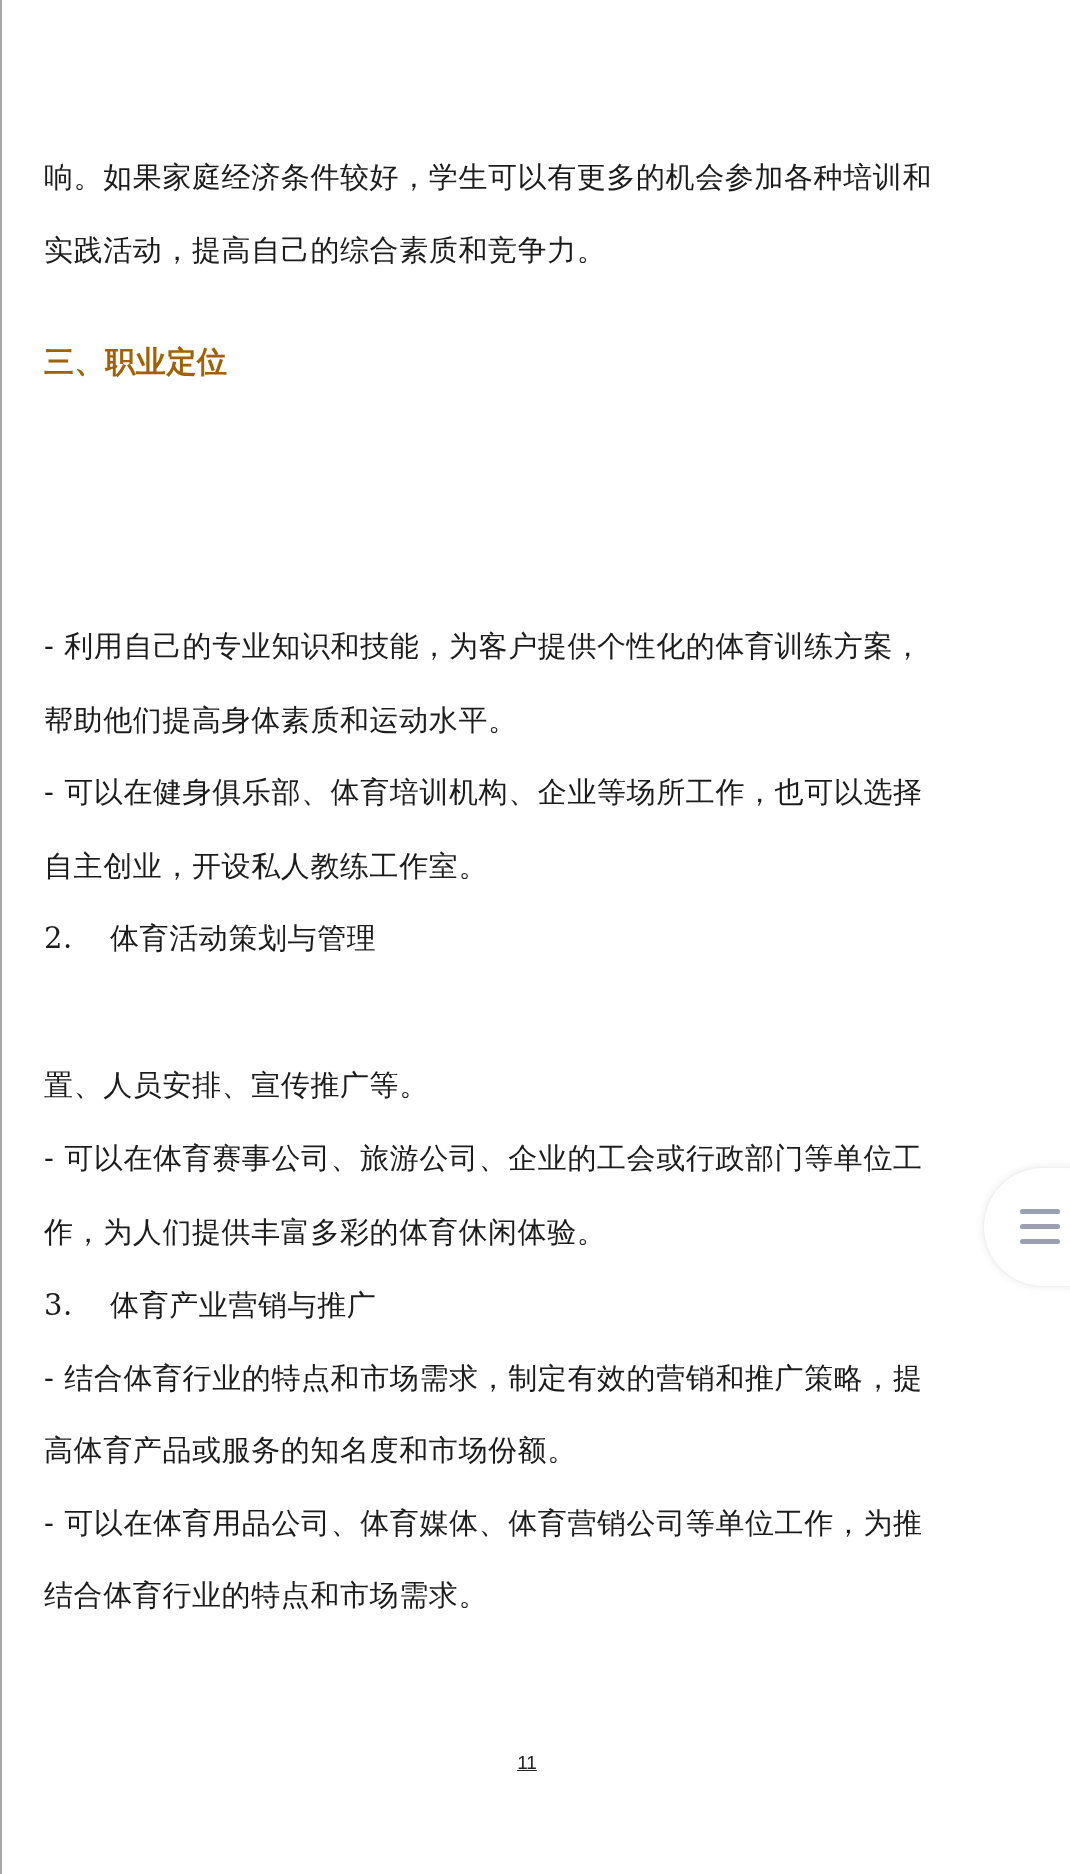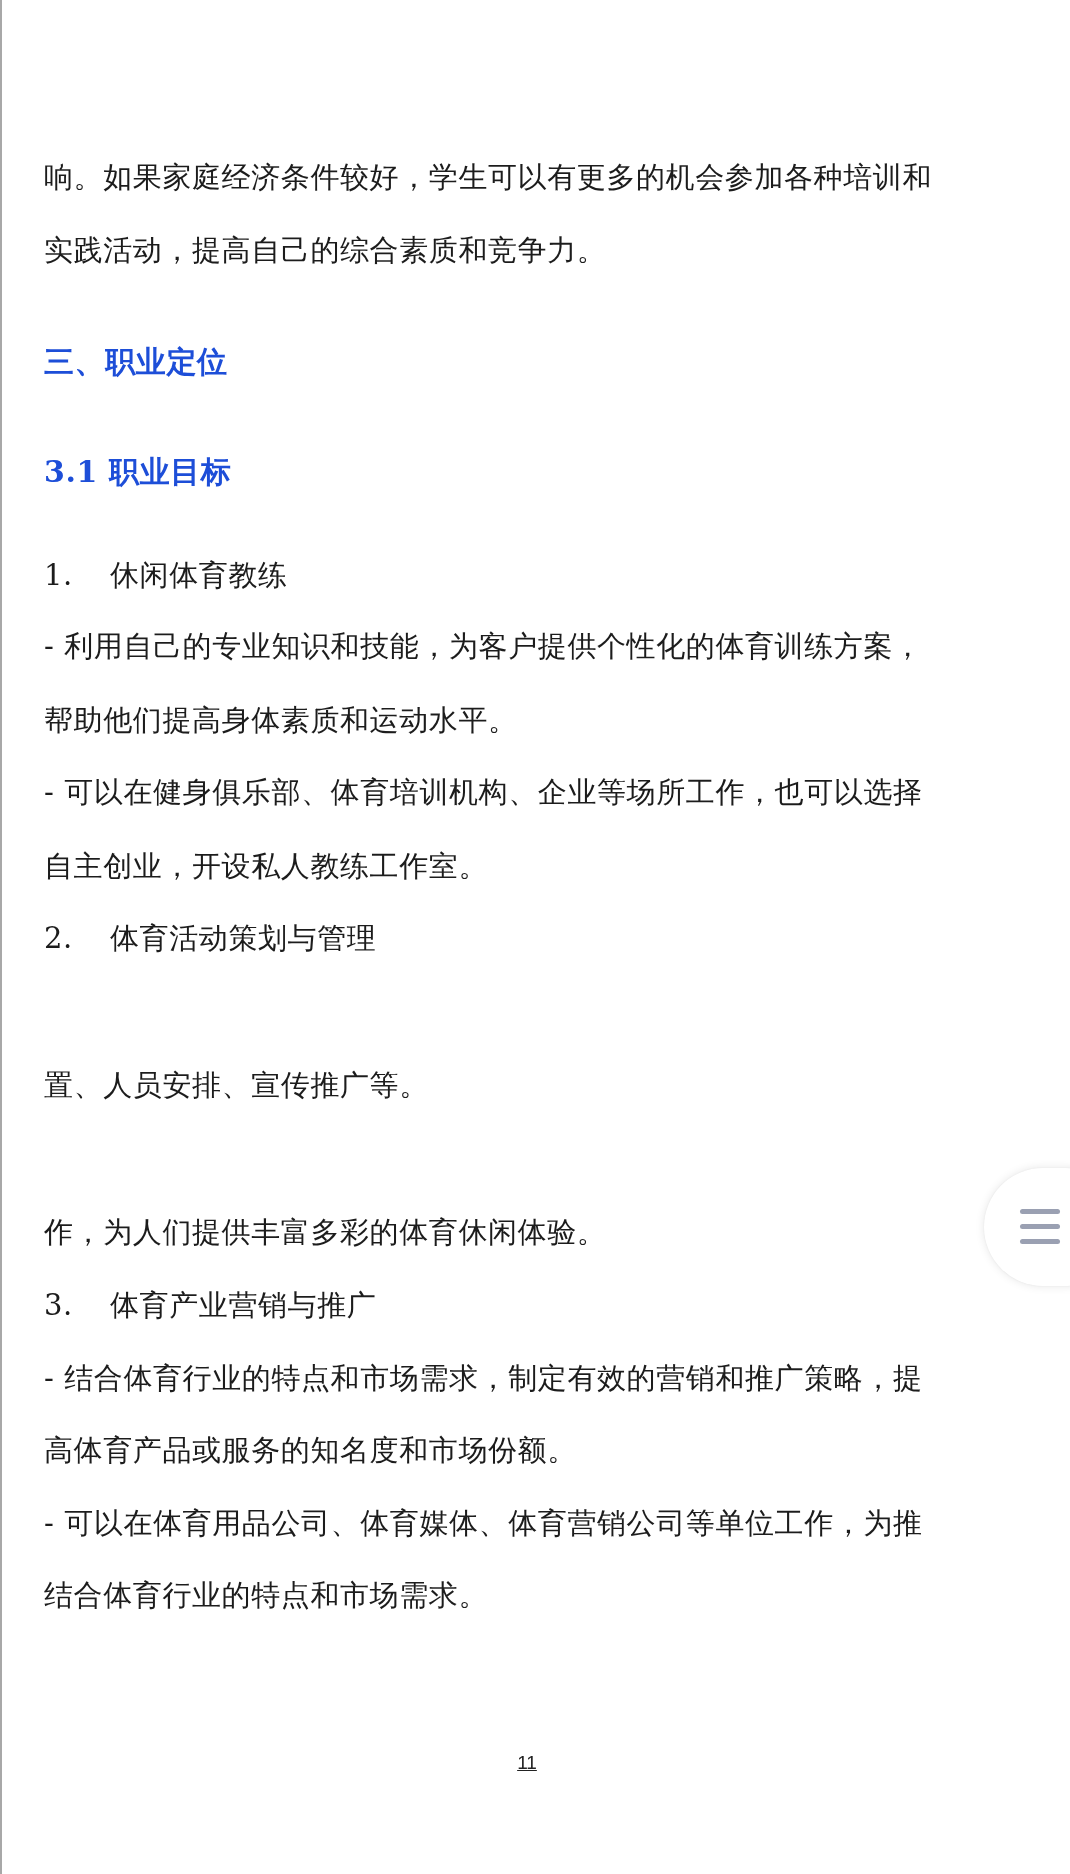--- a/index.html
+++ b/index.html
@@ -37,21 +37,21 @@
       font-size: 29px;
       line-height: 40px;
       height: 40px;
       white-space: nowrap;
       letter-spacing: 0.6px;
       color: #1c1c1c;
     }
     .heading {
       font-weight: bold;
       font-size: 30px;
-      color: #1d4ed8;
+      color: #a16207;
     }
     .num {
       display: inline-block;
       width: 66px;
     }
     .page-number {
       position: absolute;
       left: 0;
       width: 1054px;
       top: 1752px;
@@ -86,34 +86,31 @@
 
 <div class="left-border"></div>
 
 <div class="page">
 
   <div class="line" style="top:157px">响。如果家庭经济条件较好，学生可以有更多的机会参加各种培训和</div>
   <div class="line" style="top:230px">实践活动，提高自己的综合素质和竞争力。</div>
 
   <div class="line heading" style="top:342px">三、职业定位</div>
 
-  <div class="line heading" style="top:452px">3.1 职业目标</div>
 
-  <div class="line" style="top:555px">
-    <span class="num">1.</span><span>休闲体育教练</span>
-  </div>
   <div class="line" style="top:626px">- 利用自己的专业知识和技能，为客户提供个性化的体育训练方案，</div>
   <div class="line" style="top:700px">帮助他们提高身体素质和运动水平。</div>
   <div class="line" style="top:772px">- 可以在健身俱乐部、体育培训机构、企业等场所工作，也可以选择</div>
   <div class="line" style="top:846px">自主创业，开设私人教练工作室。</div>
 
   <div class="line" style="top:918px">
     <span class="num">2.</span><span>体育活动策划与管理</span>
   </div>
   <div class="line" style="top:1065px">置、人员安排、宣传推广等。</div>
+  <div class="line" style="top:1138px">- 可以在体育赛事公司、旅游公司、企业的工会或行政部门等单位工</div>
   <div class="line" style="top:1212px">作，为人们提供丰富多彩的体育休闲体验。</div>
 
   <div class="line" style="top:1285px">
     <span class="num">3.</span><span>体育产业营销与推广</span>
   </div>
   <div class="line" style="top:1358px">- 结合体育行业的特点和市场需求，制定有效的营销和推广策略，提</div>
   <div class="line" style="top:1503px">- 可以在体育用品公司、体育媒体、体育营销公司等单位工作，为推</div>
   <div class="line" style="top:1430px">高体育产品或服务的知名度和市场份额。</div>
   <div class="line" style="top:1575px">结合体育行业的特点和市场需求。</div>
 

